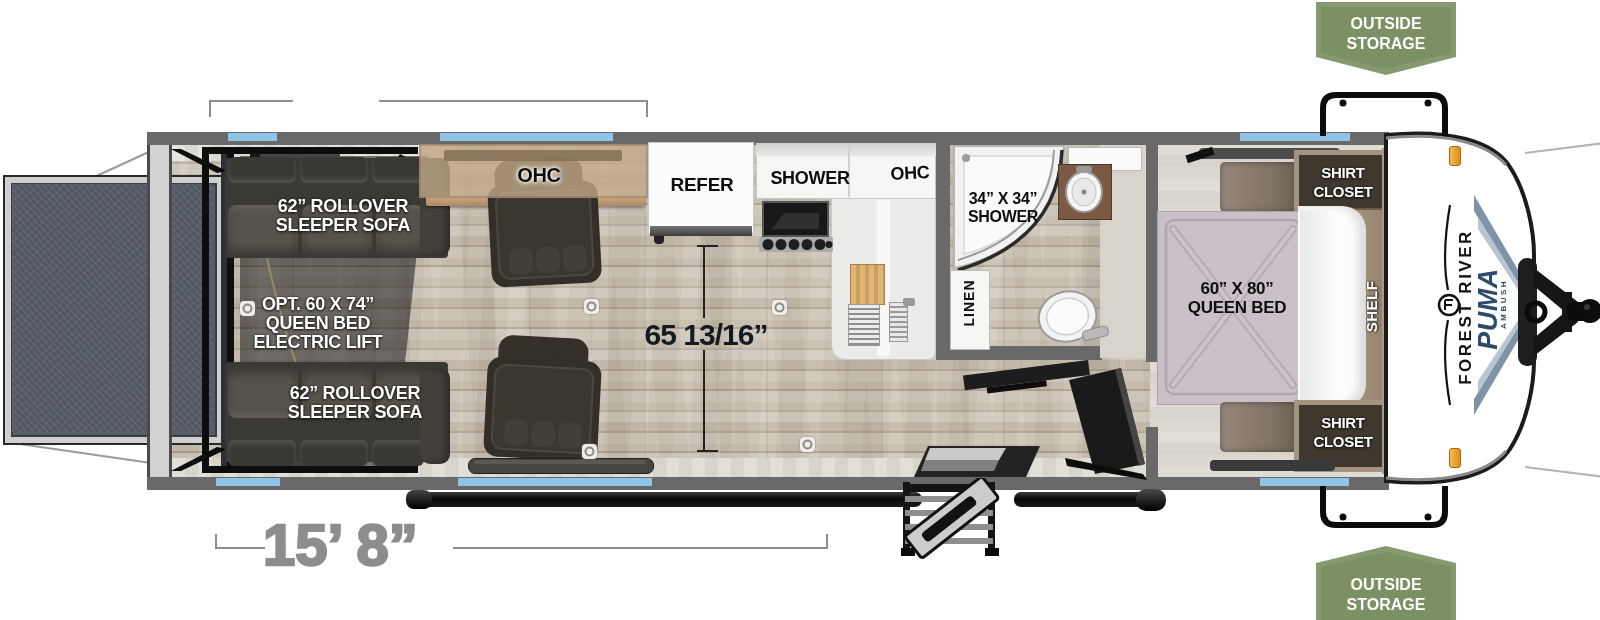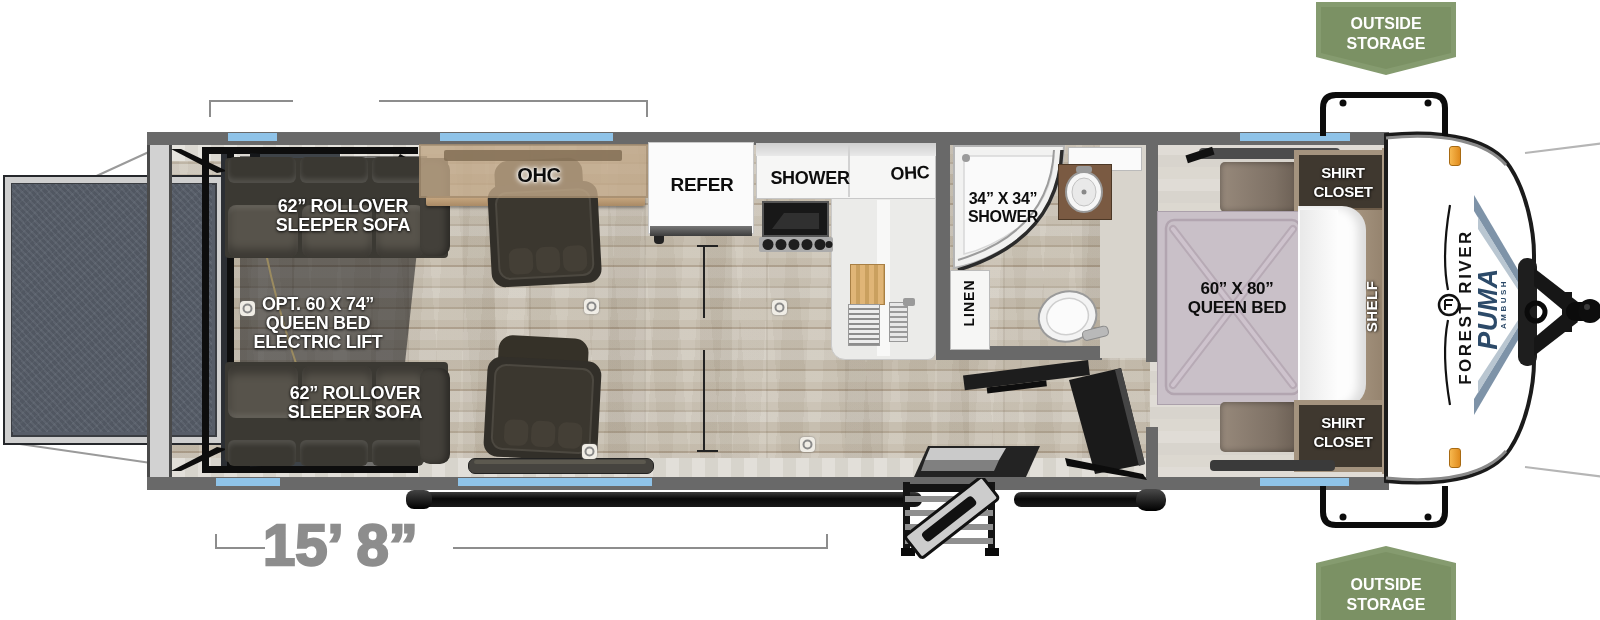--- a/index.html
+++ b/index.html
@@ -205,20 +205,21 @@
 <div class="abs" style="left:848px;top:304px;width:30px;height:40px;background:repeating-linear-gradient(180deg,#ececec 0 3px,#8d8d8d 3px 5px);border:1px solid #999;"></div>
 
 <div class="abs" style="left:889px;top:302px;width:17px;height:38px;background:repeating-linear-gradient(180deg,#e8e8e8 0 3px,#9a9a9a 3px 5px);border:1px solid #999;"></div>
 
 <div class="abs" style="left:903px;top:298px;width:12px;height:8px;background:#9a9a9a;border-radius:2px;"></div>
 
 <div class="abs" style="left:697px;top:245px;width:21px;height:2px;background:#222;"></div>
 <div class="abs" style="left:703px;top:245px;width:2px;height:73px;background:#222;"></div>
 <div class="abs" style="left:703px;top:350px;width:2px;height:102px;background:#222;"></div>
 <div class="abs" style="left:697px;top:450px;width:21px;height:2px;background:#222;"></div>
+<div class="abs lblb" style="left:606px;top:318px;width:200px;font-size:30px;letter-spacing:-1px;color:#141a21;">65 13/16”</div>
 
 <div class="abs" style="left:936px;top:143px;width:14px;height:217px;background:#696969;"></div>
 
 <div class="abs" style="left:936px;top:346px;width:166px;height:14px;background:#696969;"></div>
 
 <div class="abs" style="left:1100px;top:145px;width:46px;height:213px;background:#d8d4cc;"></div>
 
 <div class="abs" style="left:1146px;top:132px;width:12px;height:230px;background:#696969;"></div>
 
 <div class="abs" style="left:1146px;top:427px;width:12px;height:52px;background:#696969;"></div>

